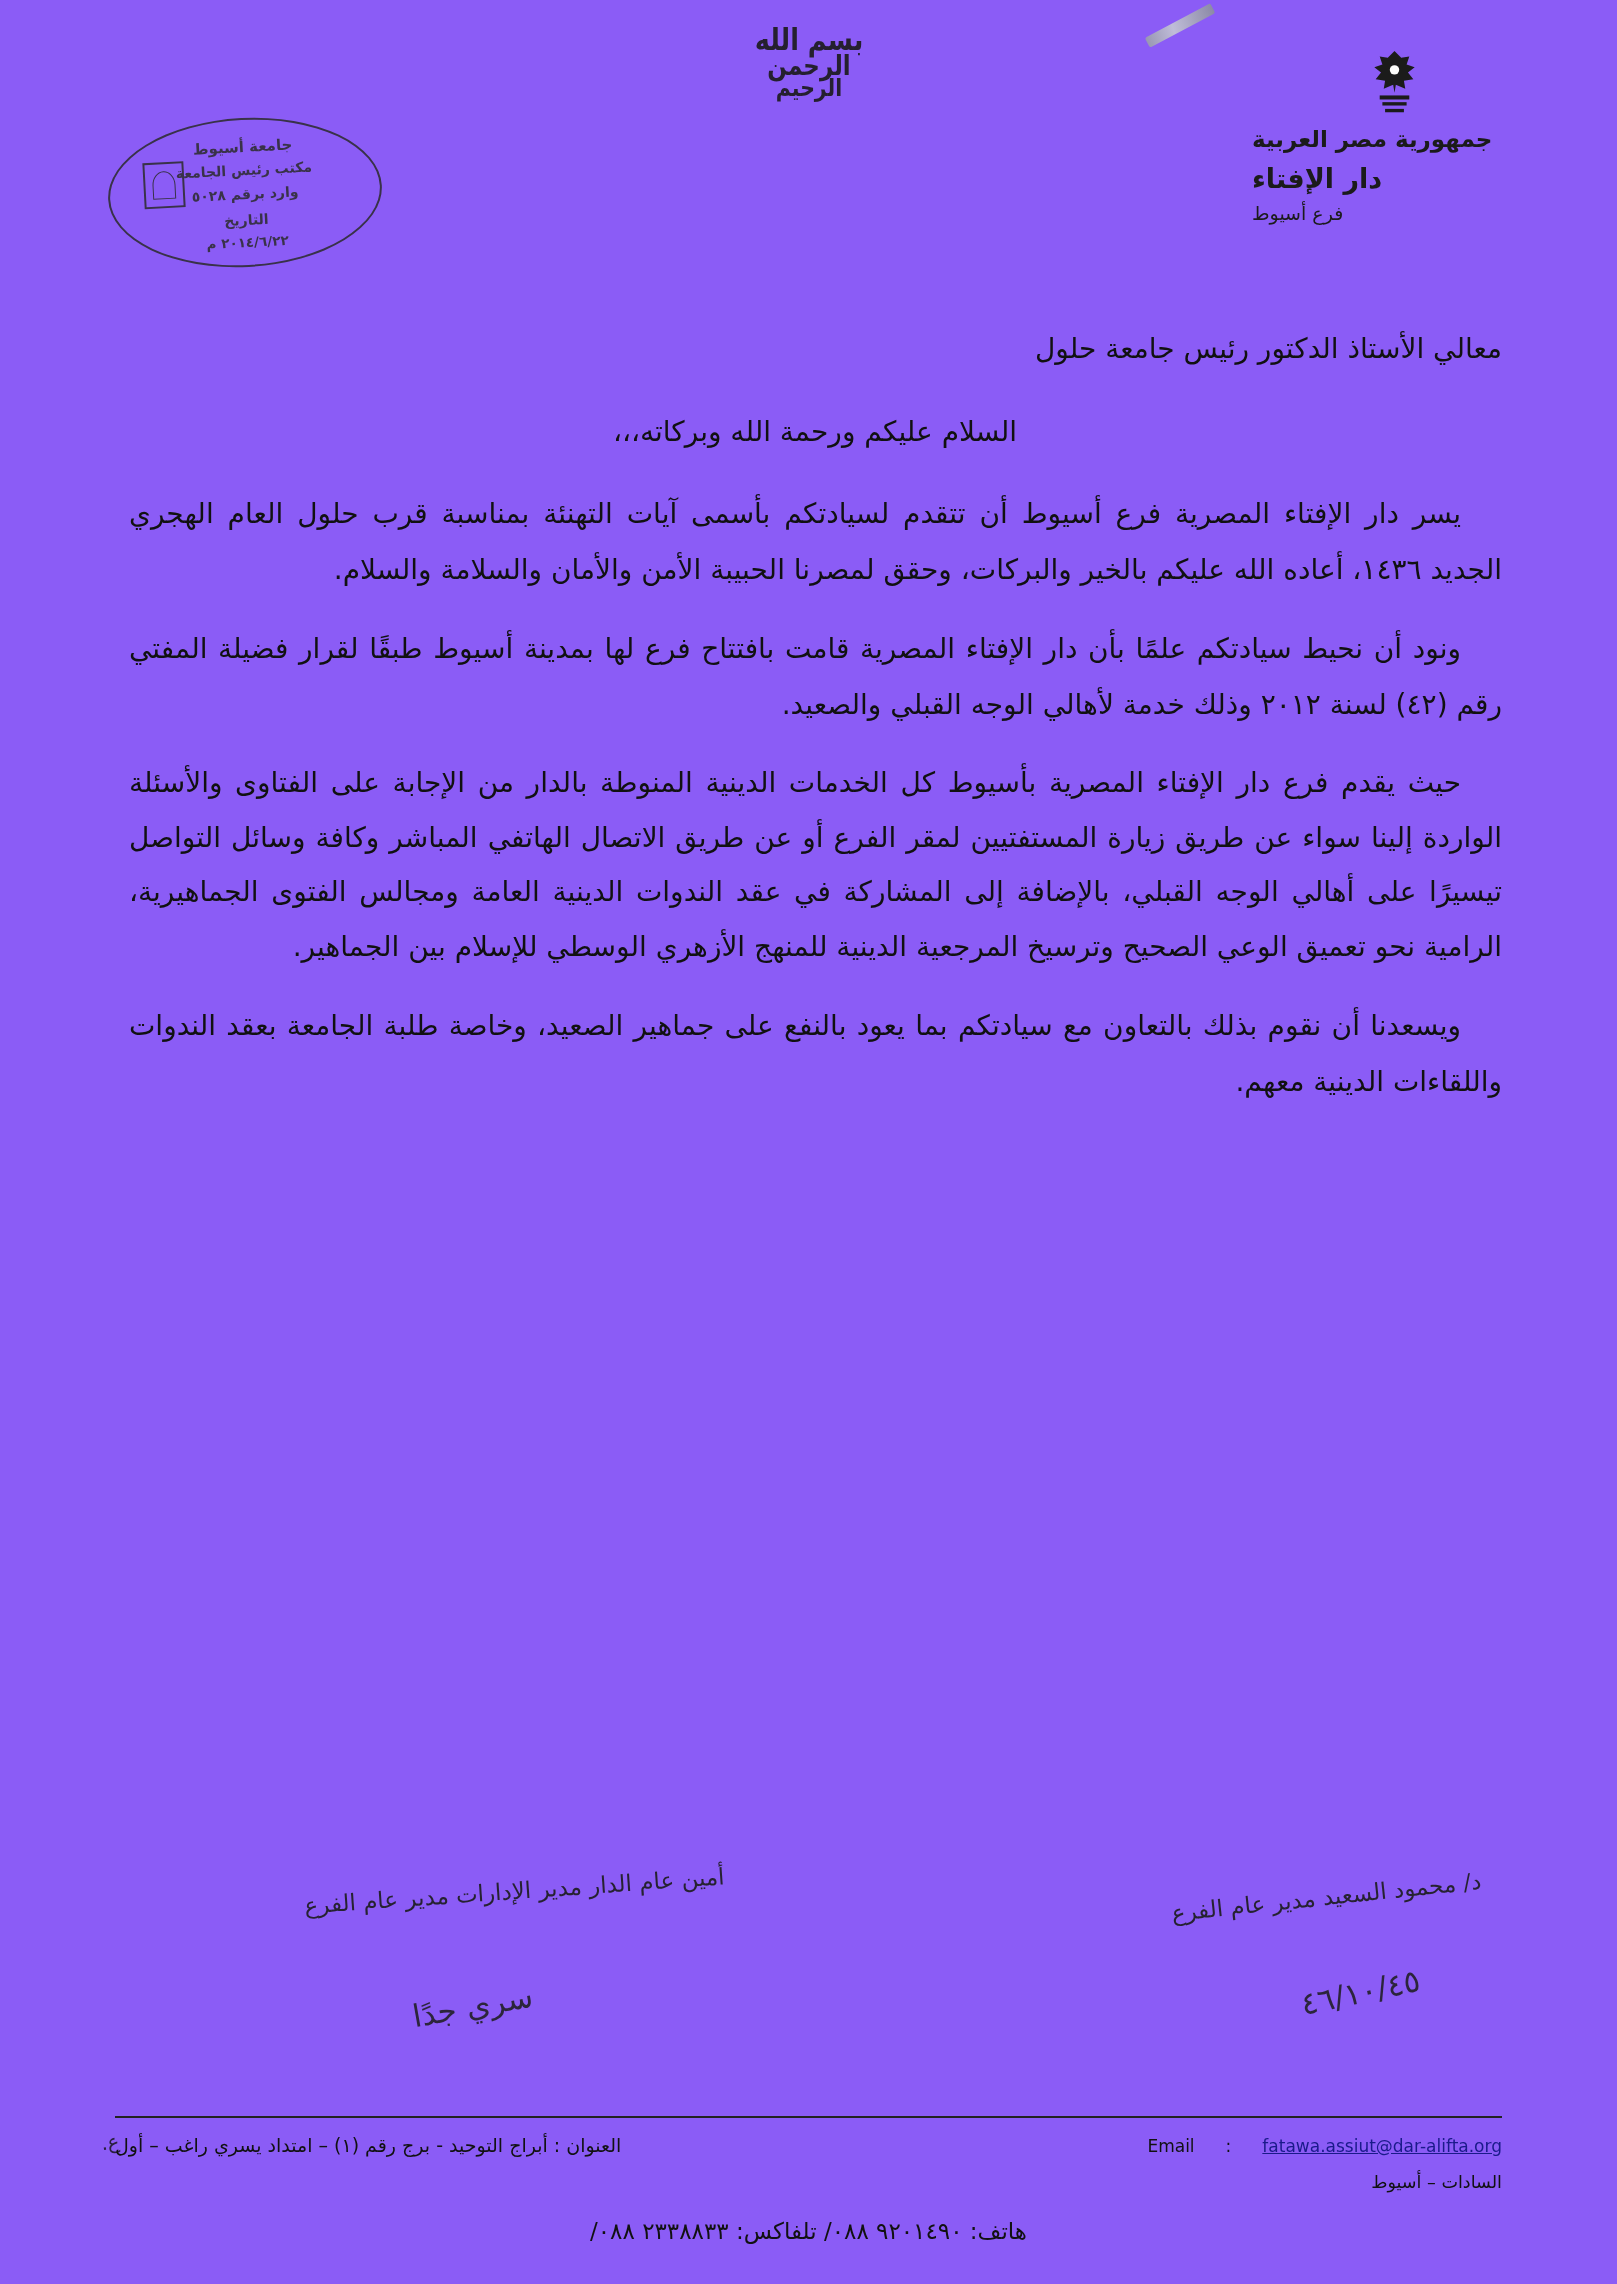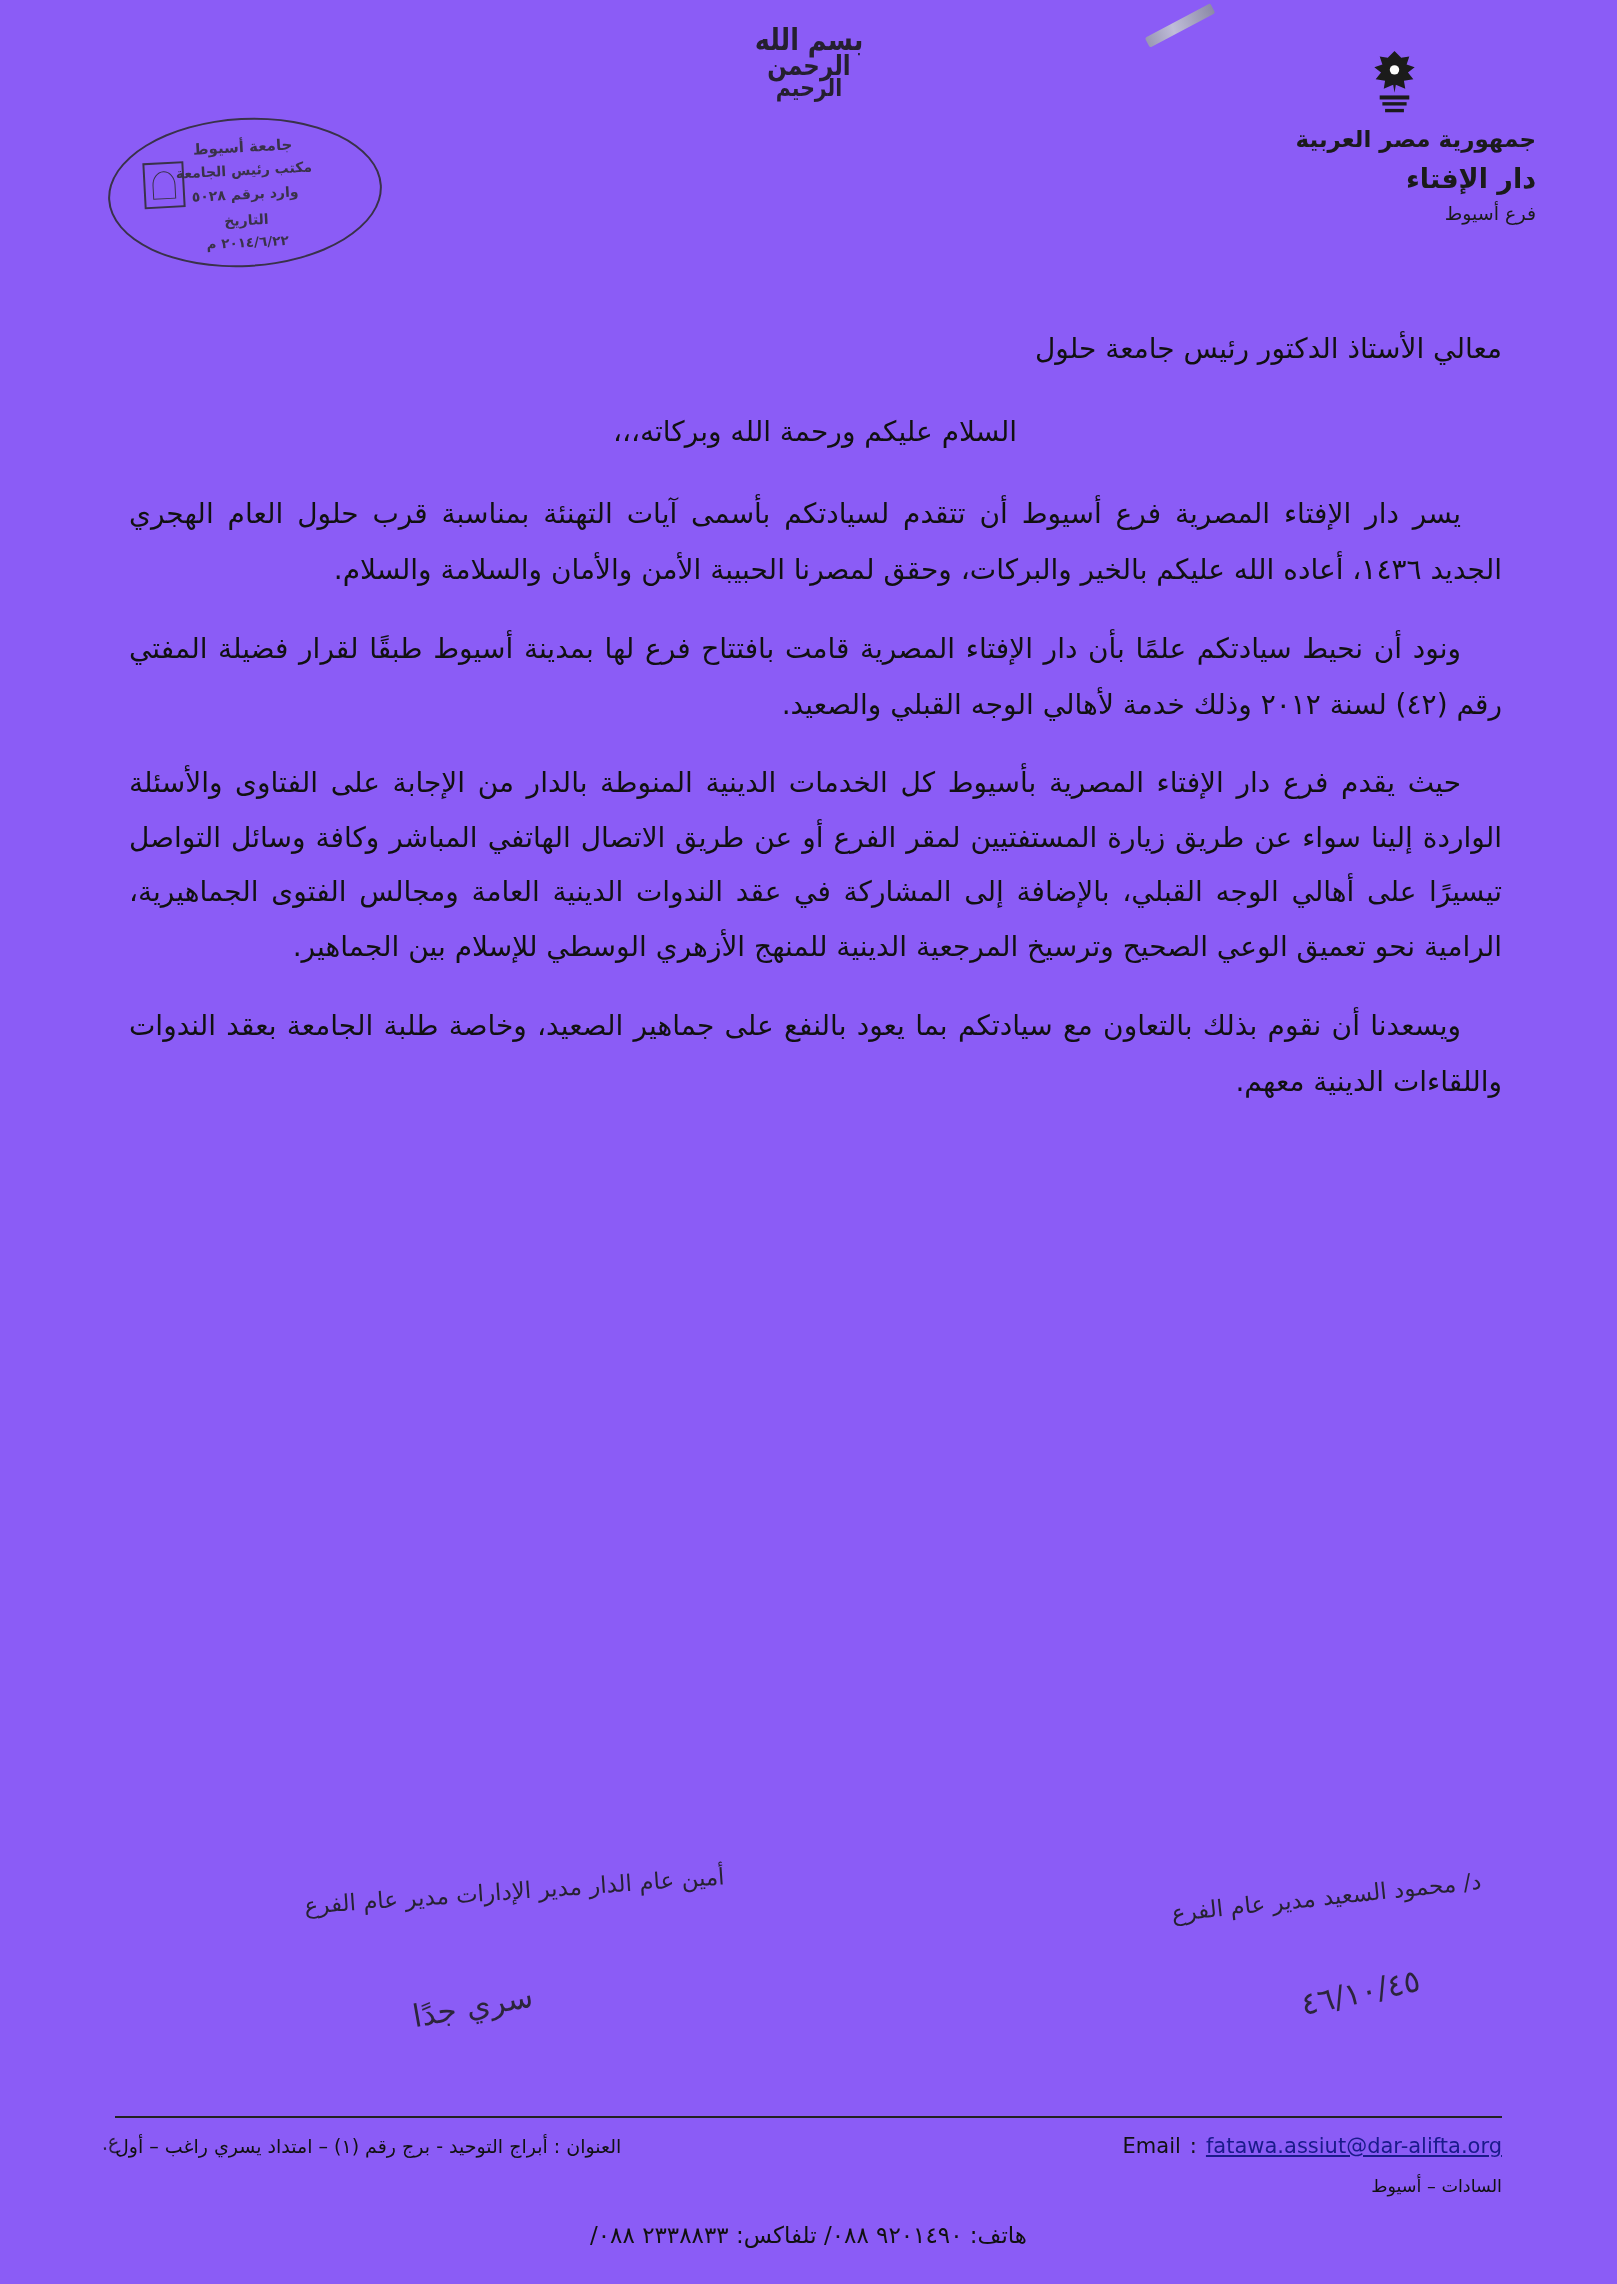--- a/index.html
+++ b/index.html
@@ -113,21 +113,21 @@
     transform: rotate(-28deg);
     border-radius: 2px;
     opacity: 0.85;
   }
 
   
   .org {
     position: absolute;
     top: 47px;
     right: 81px;
-    text-align: right;
+    text-align: left;
     width: 284px;
   }
   .eagle {
     width: 65px;
     height: 74px;
     margin: 0 auto 5.4px auto;
     position: relative;
   }
   .eagle svg { display: block; }
   .org-line1 {
@@ -241,23 +241,23 @@
     justify-content: space-between;
     align-items: baseline;
   }
   .addr {
     text-align: right;
     font-size: 19px;
   }
   .email-wrap {
     display: flex;
     align-items: baseline;
-    gap: 5px;
+    gap: 27px;
     direction: ltr;
-    font-size: 21px;
+    font-size: 17px;
     justify-content: space-between;
   }
   .email-label { font-weight: 400; }
   .email-colon { padding: 0 4px; }
   .email-val {
     color: #1a1a8a;
     text-decoration: underline;
   }
   .footer-row2 {
     text-align: right;

